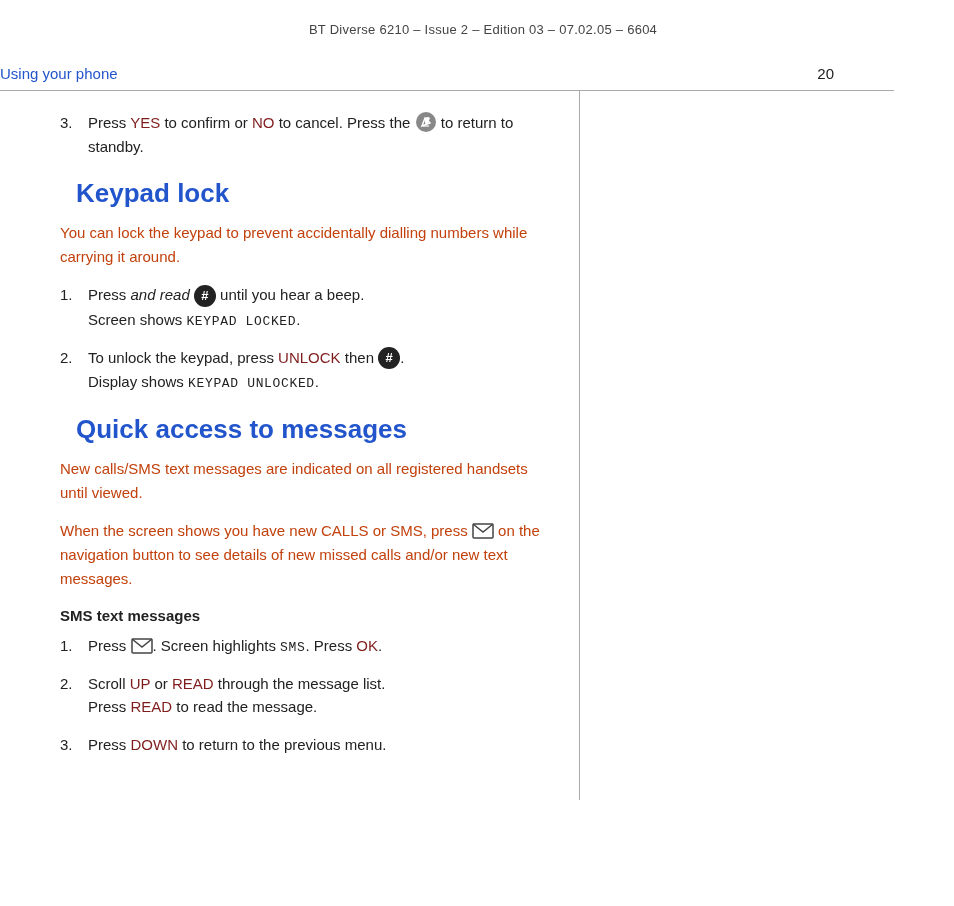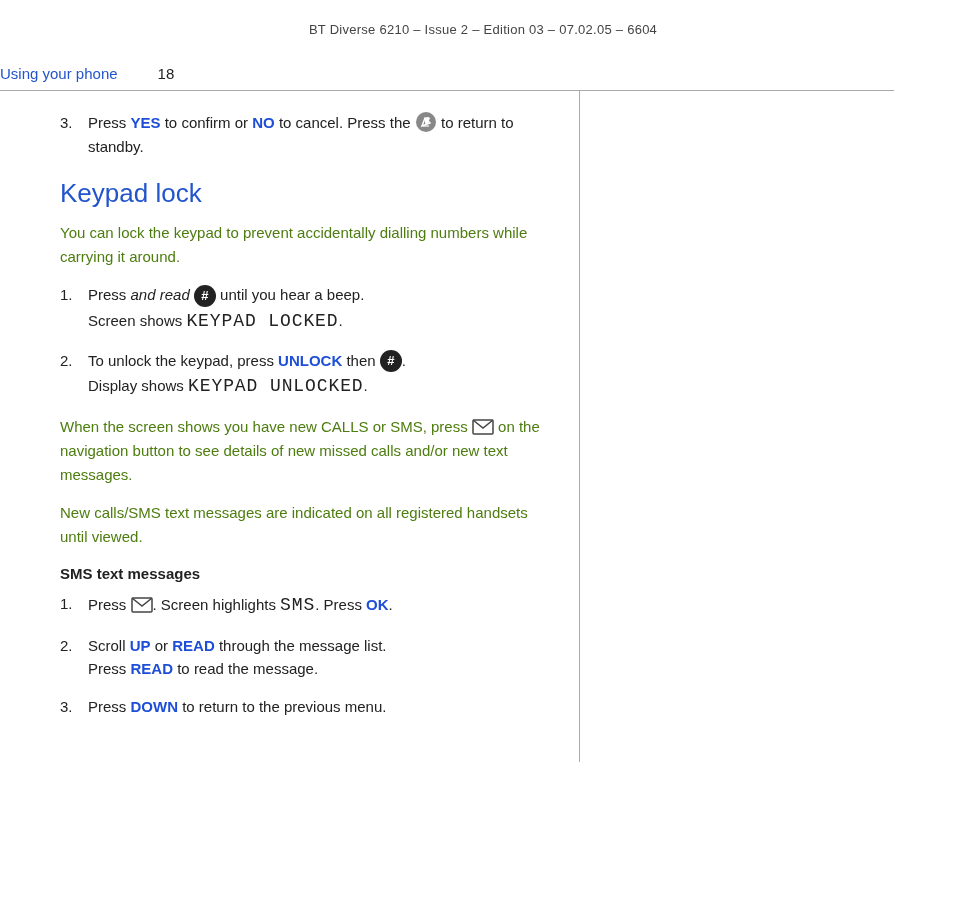--- a/index.html
+++ b/index.html
@@ -29,21 +29,21 @@
       text-align: center;
       padding: 22px 0 10px 12px;
       font-size: 13px;
       color: #444444;
       letter-spacing: 0.02em;
     }
 
     
     .section-header {
       display: flex;
-      justify-content: flex-start;
+      justify-content: space-between;
       align-items: baseline;
       padding: 18px 60px 8px 0;
       border-bottom: 1px solid #aaaaaa;
       margin: 0 60px 0 0;
     }
 
     .section-title-right {
       color: #2255cc;
       font-size: 15px;
       margin-right: 40px;
@@ -88,47 +88,47 @@
     .step-content {
       flex: 1;
       font-size: 15px;
       line-height: 1.55;
     }
 
     
     .section-heading {
       color: #2255cc;
       font-size: 26px;
-      font-weight: 400;
-      margin: 20px 0 12px 0;
+      font-weight: 700;
+      margin: 20px 0 12px 16px;
       line-height: 1.2;
     }
 
     .section-desc {
       font-size: 15px;
       line-height: 1.6;
       margin-bottom: 14px;
-      color: #4d7c0f;
+      color: #c2410c;
     }
 
     
     .kw-blue {
-      color: #1d4ed8;
-      font-weight: bold;
+      color: #7f1d1d;
+      font-weight: normal;
     }
 
     
     .kw-italic {
       font-style: italic;
     }
 
     
     .mono {
       font-family: 'Courier New', monospace;
-      font-size: 18px;
+      font-size: 13px;
       letter-spacing: 0.05em;
     }
 
     
     .icon-pencil {
       display: inline-block;
       width: 22px;
       height: 22px;
       vertical-align: middle;
       position: relative;
@@ -178,21 +178,21 @@
 <body>
 
 <div class="page-container">
 
   <div class="page-header">
     <span>BT Diverse 6210 – Issue 2 – Edition 03 – 07.02.05 – 6604</span>
   </div>
 
   <div class="section-header">
     <span class="section-title-right">Using your phone</span>
-    <span class="page-number">18</span>
+    <span class="page-number">20</span>
   </div>
 
   <div class="main-content">
 
     <div class="left-column">
 
       <div class="step-item">
         <span class="step-num">3.</span>
         <div class="step-content">
           Press <span class="kw-blue">YES</span> to confirm or <span class="kw-blue">NO</span> to cancel. Press the
@@ -223,33 +223,34 @@
 
       <div class="step-item">
         <span class="step-num">2.</span>
         <div class="step-content">
           To unlock the keypad, press <span class="kw-blue">UNLOCK</span> then
           <span class="icon-hash">#</span>.<br>
           Display shows <span class="mono">KEYPAD UNLOCKED</span>.
         </div>
       </div>
 
+      <h2 class="section-heading">Quick access to messages</h2>
+
+      <p class="section-desc">New calls/SMS text messages are indicated on all registered handsets until viewed.</p>
 
       <p class="section-desc">
         When the screen shows you have new CALLS or SMS, press
         
         <svg class="icon-envelope" viewBox="0 0 22 16" xmlns="http://www.w3.org/2000/svg">
           <rect x="1" y="1" width="20" height="14" rx="1" fill="none" stroke="#444444" stroke-width="1.5"></rect>
           <polyline points="1,1 11,9 21,1" fill="none" stroke="#444444" stroke-width="1.5"></polyline>
         </svg>
         on the navigation button to see details of new missed calls and/or new text messages.
       </p>
 
-      <p class="section-desc">New calls/SMS text messages are indicated on all registered handsets until viewed.</p>
-
       <div class="sub-heading">
         <span>SMS</span>&nbsp;text messages
       </div>
 
       <div class="step-item">
         <span class="step-num">1.</span>
         <div class="step-content">
           Press
           <svg class="icon-envelope" viewBox="0 0 22 16" xmlns="http://www.w3.org/2000/svg">
             <rect x="1" y="1" width="20" height="14" rx="1" fill="none" stroke="#444444" stroke-width="1.5"></rect>

